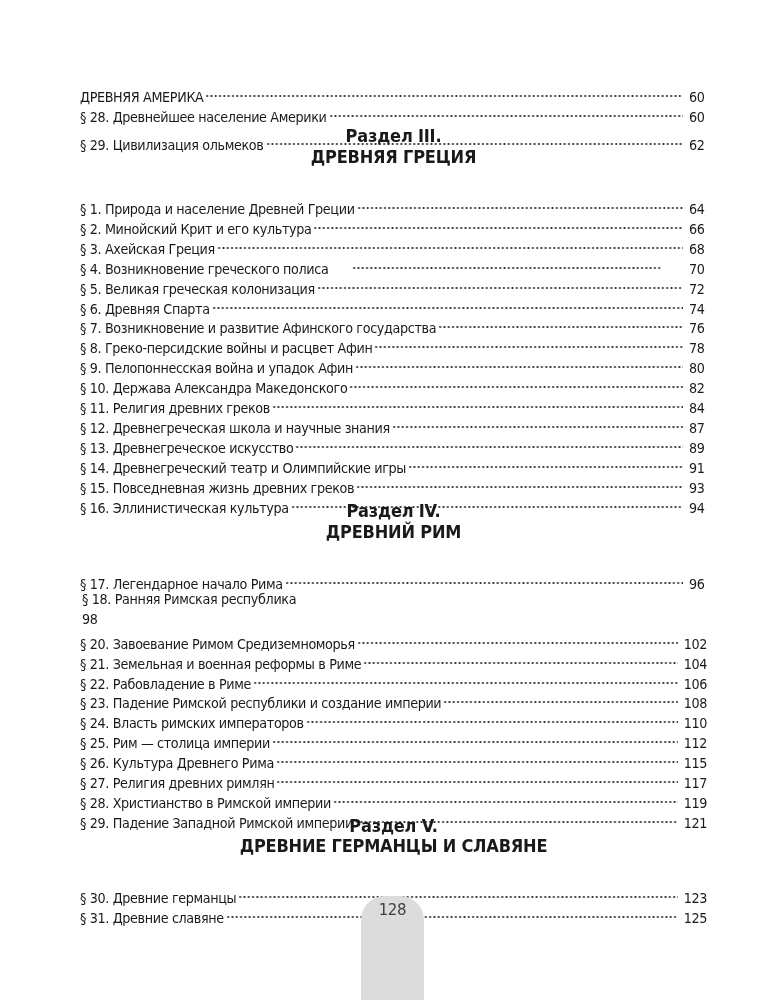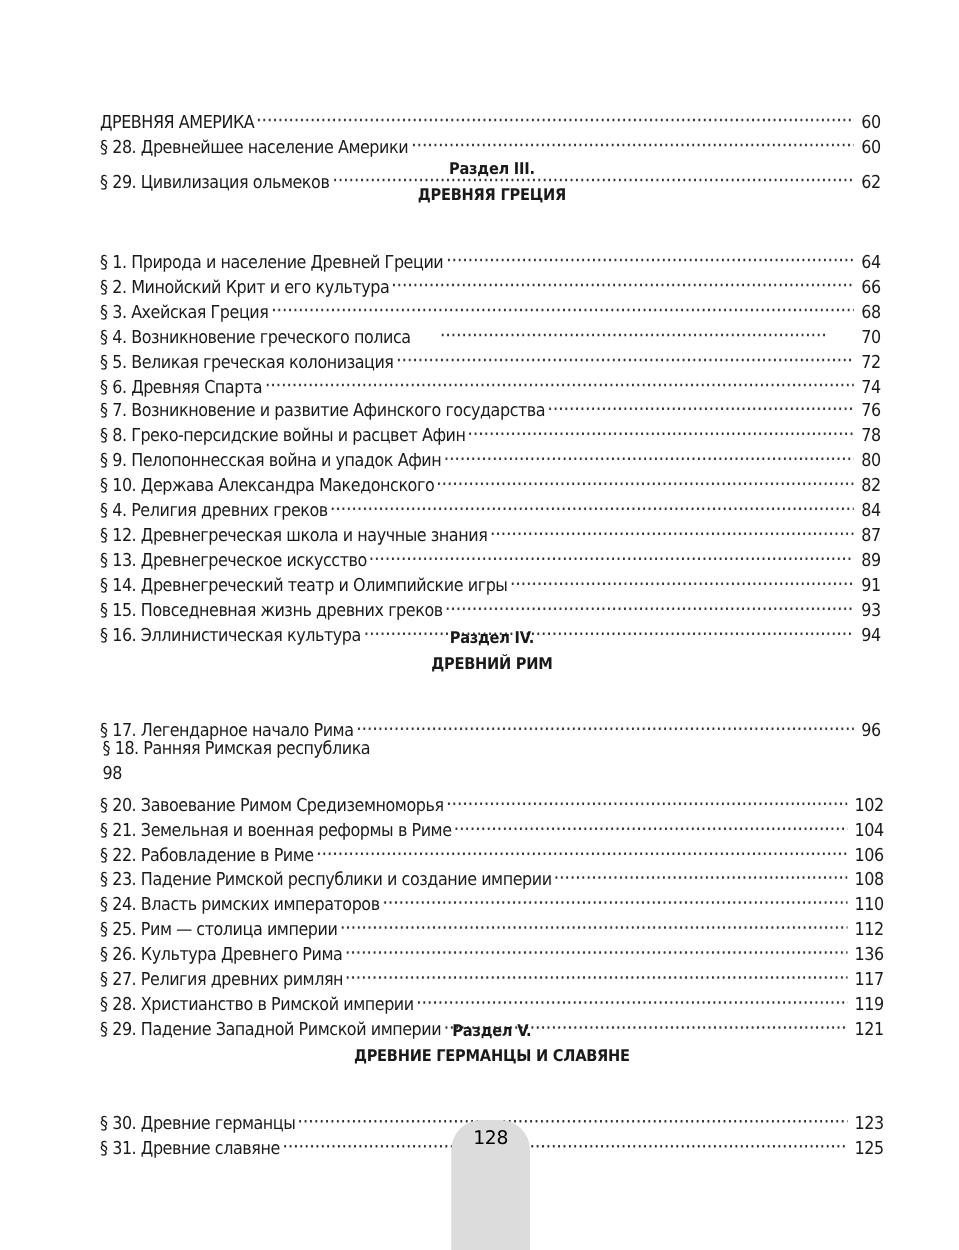--- a/index.html
+++ b/index.html
@@ -9,25 +9,25 @@
   .toc { position:absolute; left:80px; width:627px; }
   .row { position:absolute; left:0; width:627px; height:20px; display:flex; align-items:baseline;
          font-size:14.2px; line-height:20px; letter-spacing:-0.35px; transform-origin:left;margin-top:22px; }
   .row .title { white-space:nowrap; font-stretch:condensed; }
   .row .leader { flex:1; margin:0 6px 0 2px; height:20px; position:relative; }
   .row .leader::after { content:""; position:absolute; left:0; right:0; bottom:5px; height:2px;
          background-image:radial-gradient(circle, #333 0.9px, transparent 1.1px);
          background-size:4.3px 2px; background-repeat:repeat-x; }
   .row .page-num { white-space:nowrap; min-width:18px; }
   .heading { position:absolute; left:0; width:627px; text-align:center; font-weight:bold;
-             font-size:13px; line-height:20px; letter-spacing:-0.2px; color:#1a1a1a; }
+             font-size:18px; line-height:20px; letter-spacing:-0.2px; color:#1a1a1a; }
   .tab { position:absolute; left:361px; top:896px; width:63px; height:110px; background:#dcdcdc;
          border-radius:24px 24px 0 0; }
   .tab .num { position:absolute; left:0; right:0; top:5px; text-align:center; font-size:15px;
-              color:#000000; font-family:"DejaVu Sans","Liberation Sans",sans-serif; letter-spacing:-0.3px; }
+              color:#404040; font-family:"DejaVu Sans","Liberation Sans",sans-serif; letter-spacing:-0.3px; }
 </style>
 </head>
 <body>
 
 <div class="page">
   <div class="toc" id="toc" style="top:0;height:1000px;">
       <div class="row" style="top: 60px;">
         <span class="title">ДРЕВНЯЯ АМЕРИКА</span>
         <span class="leader"></span>
         <span class="page-num">60</span>
@@ -88,21 +88,21 @@
         <span class="title">§ 9. Пелопоннесская война и упадок Афин</span>
         <span class="leader"></span>
         <span class="page-num">80</span>
       </div>
       <div class="row" style="top: 351.1px;">
         <span class="title">§ 10. Держава Александра Македонского</span>
         <span class="leader"></span>
         <span class="page-num">82</span>
       </div>
       <div class="row" style="top: 371px;">
-        <span class="title">§ 4. Религия древних греков</span>
+        <span class="title">§ 11. Религия древних греков</span>
         <span class="leader"></span>
         <span class="page-num">84</span>
       </div>
       <div class="row" style="top: 390.9px;">
         <span class="title">§ 12. Древнегреческая школа и научные знания</span>
         <span class="leader"></span>
         <span class="page-num">87</span>
       </div>
       <div class="row" style="top: 410.8px;">
         <span class="title">§ 13. Древнегреческое искусство</span>
@@ -162,21 +162,21 @@
         <span class="page-num">110</span>
       </div>
       <div class="row" style="top: 706.2px;">
         <span class="title">§ 25. Рим — столица империи</span>
         <span class="leader"></span>
         <span class="page-num">112</span>
       </div>
       <div class="row" style="top: 726.1px;">
         <span class="title">§ 26. Культура Древнего Рима</span>
         <span class="leader"></span>
-        <span class="page-num">136</span>
+        <span class="page-num">115</span>
       </div>
       <div class="row" style="top: 746px;">
         <span class="title">§ 27. Религия древних римлян</span>
         <span class="leader"></span>
         <span class="page-num">117</span>
       </div>
       <div class="row" style="top: 765.9px;">
         <span class="title">§ 28. Христианство в Римской империи</span>
         <span class="leader"></span>
         <span class="page-num">119</span>

